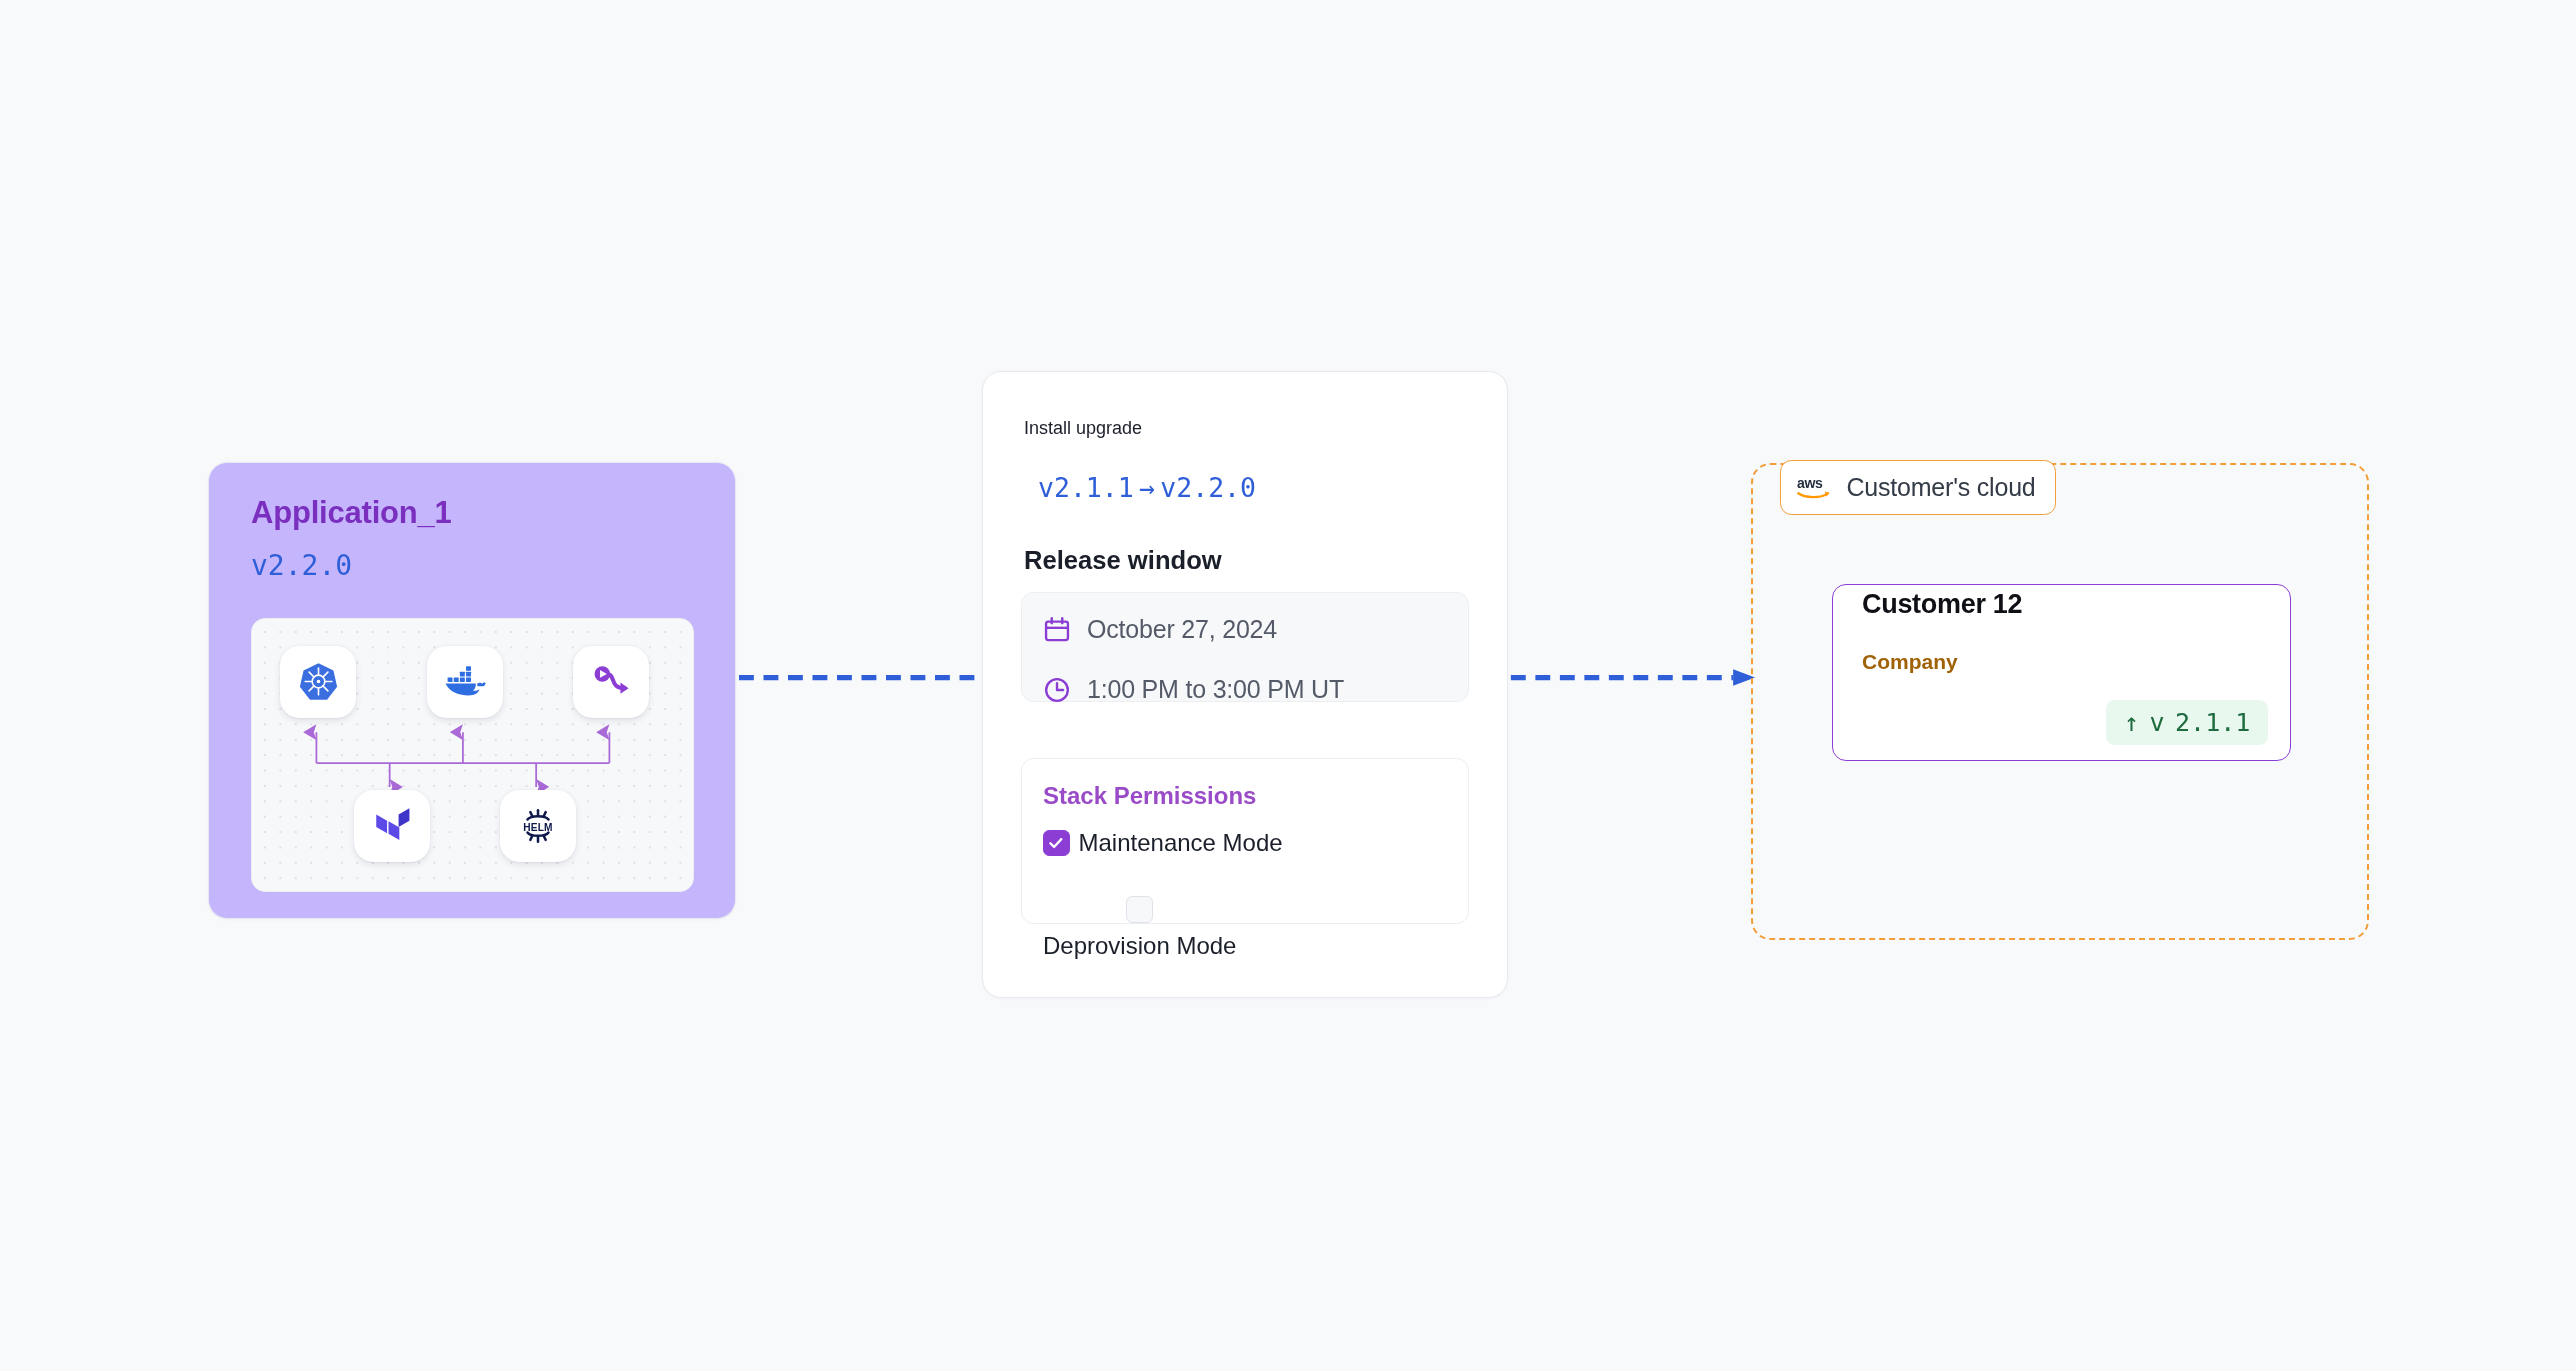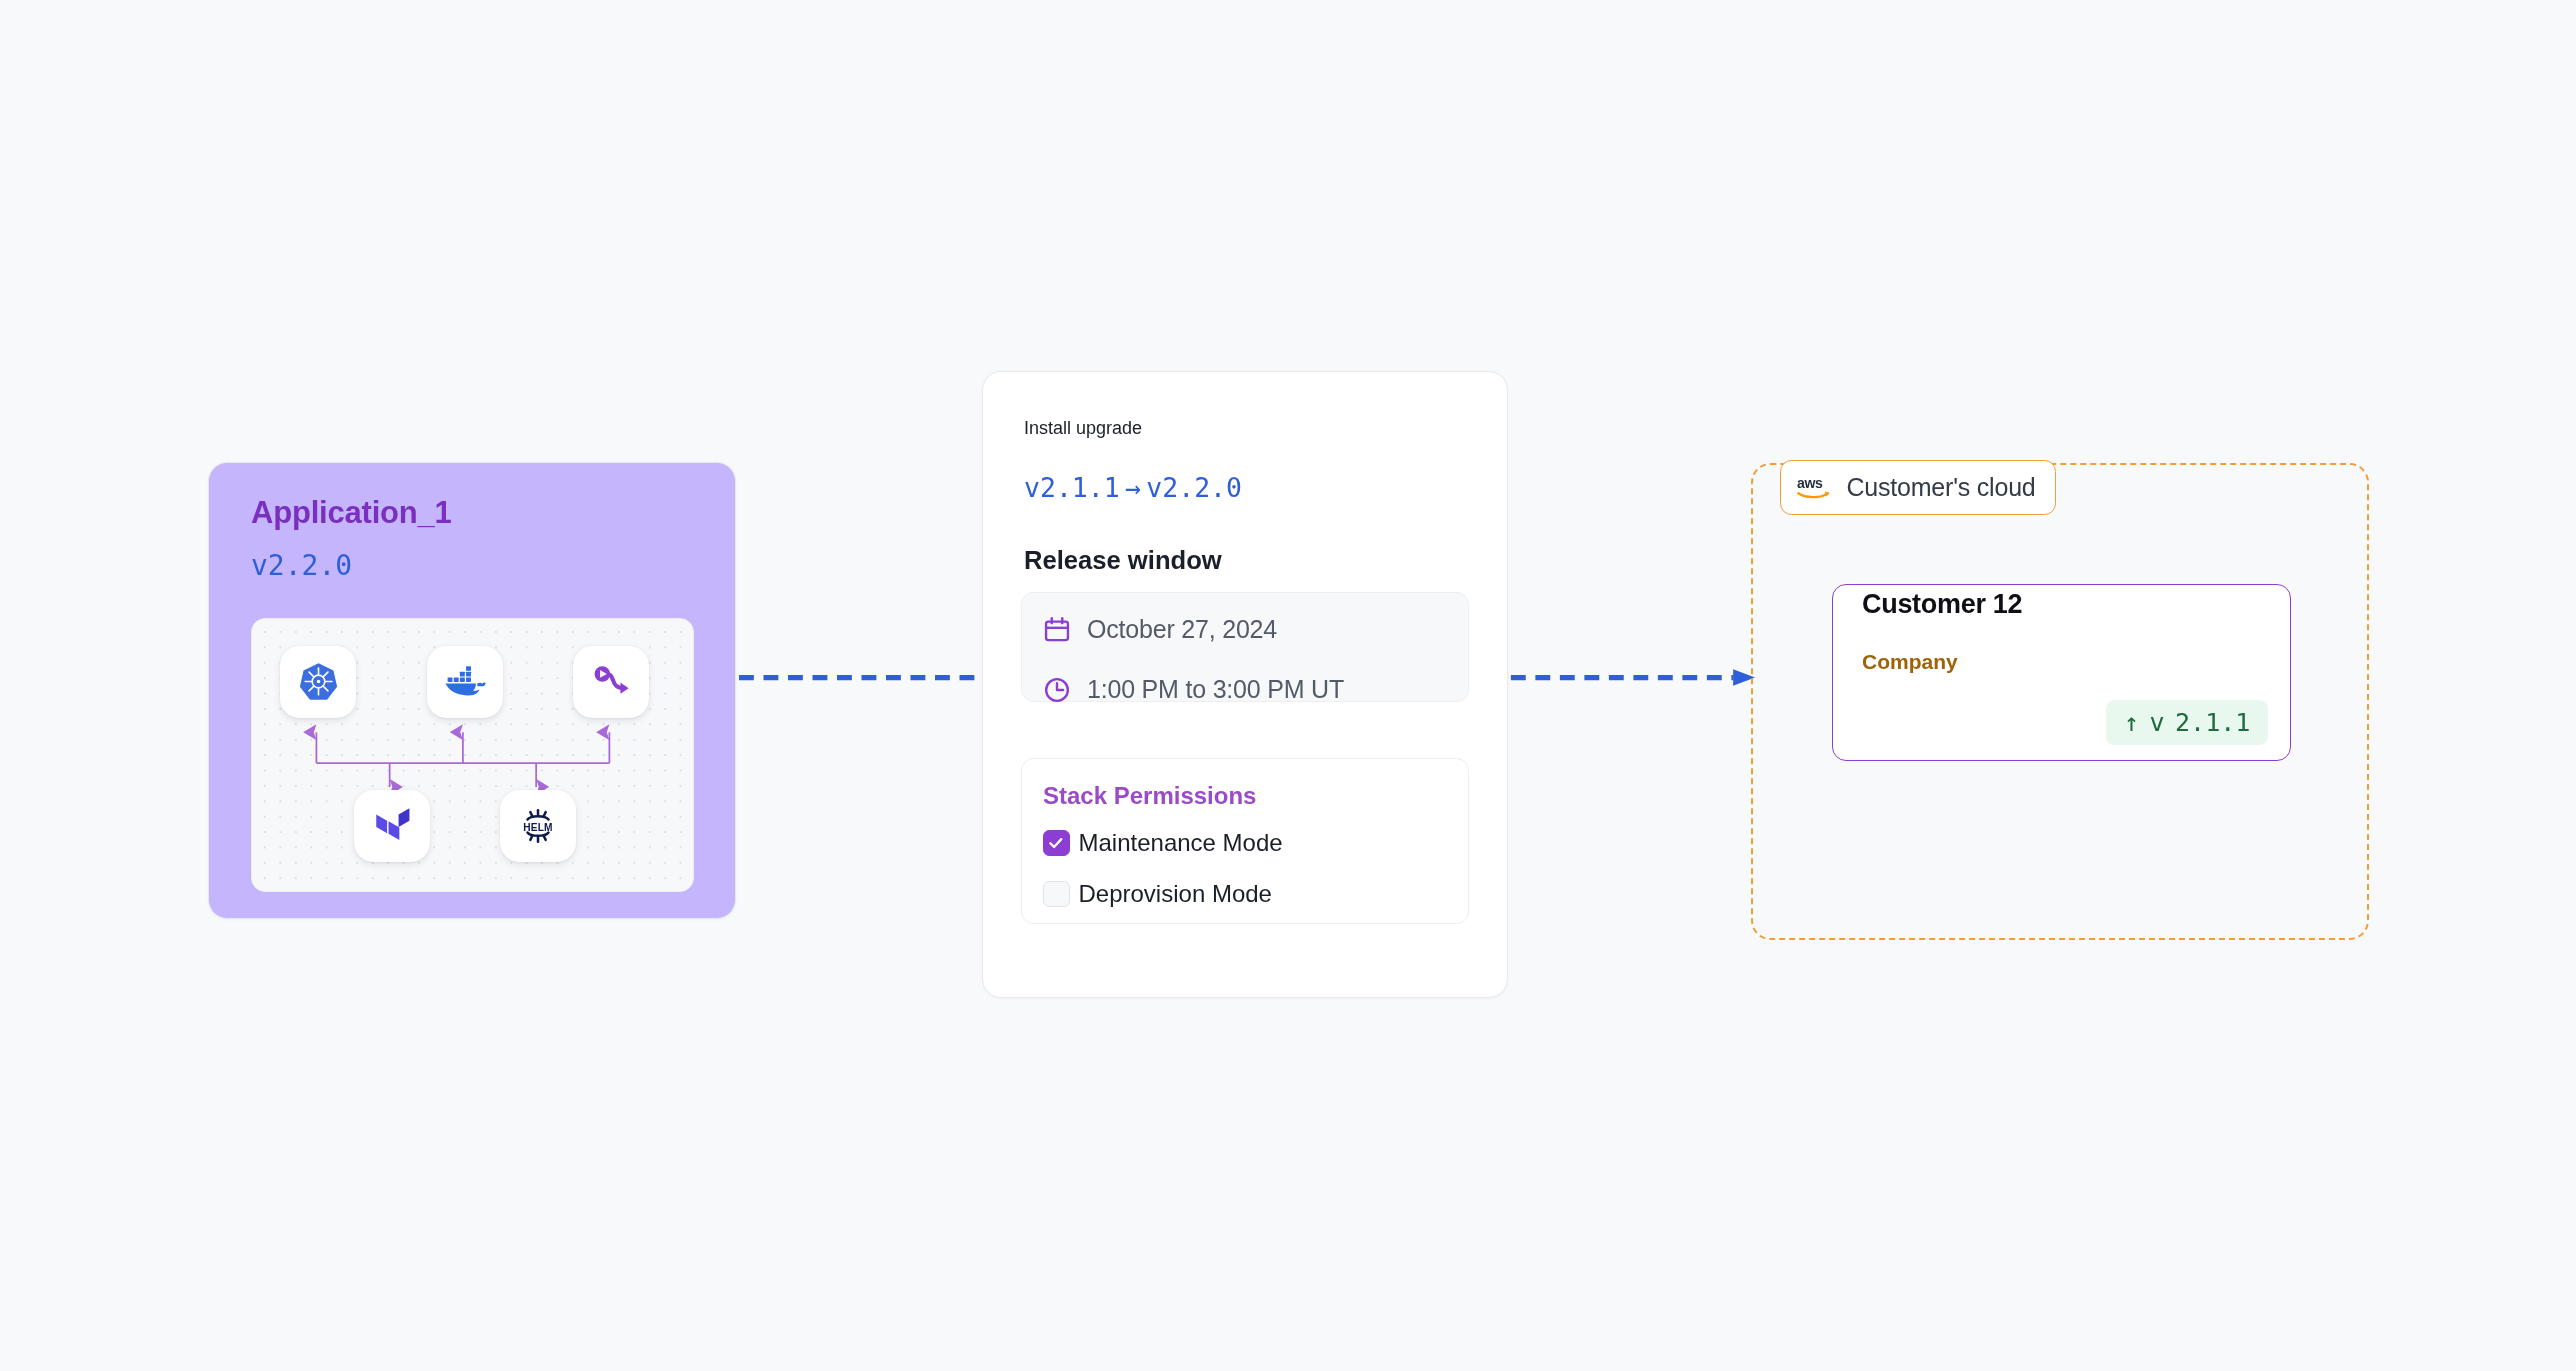--- a/index.html
+++ b/index.html
@@ -108,21 +108,21 @@
     position: absolute;
     left: 41px;
     top: 46px;
     font-size: 18px;
     font-weight: 400;
     color: #1b1f2a;
     white-space: nowrap;
   }
   .inst-versions {
     position: absolute;
-    left: 41px;
+    left: 55px;
     top: 100px;
     font-family: "DejaVu Sans Mono", monospace;
     font-size: 26.5px;
     color: #2f5fd8;
     white-space: nowrap;
   }
   .inst-versions .vfrom, .inst-versions .vto { color: #2f5fd8; }
   .inst-versions .varrow { color: #2f5fd8; padding: 0 5.3px; }
   .inst-subheading {
     position: absolute;
@@ -181,21 +181,21 @@
   }
   .perm-row {
     position: absolute;
     left: 21px;
     display: flex;
     align-items: center;
     gap: 9px;
     white-space: nowrap;
   }
   .perm-row.p1 { top: 70px; }
-  .perm-row.p2 { top: 121px; }
+  .perm-row.p2 { top: 137px; flex-direction: column; }
   .cbox {
     width: 26.5px;
     height: 26.5px;
     border-radius: 6.2px;
     box-sizing: border-box;
     flex: none;
     display: flex;
     align-items: center;
     justify-content: center;
   }

